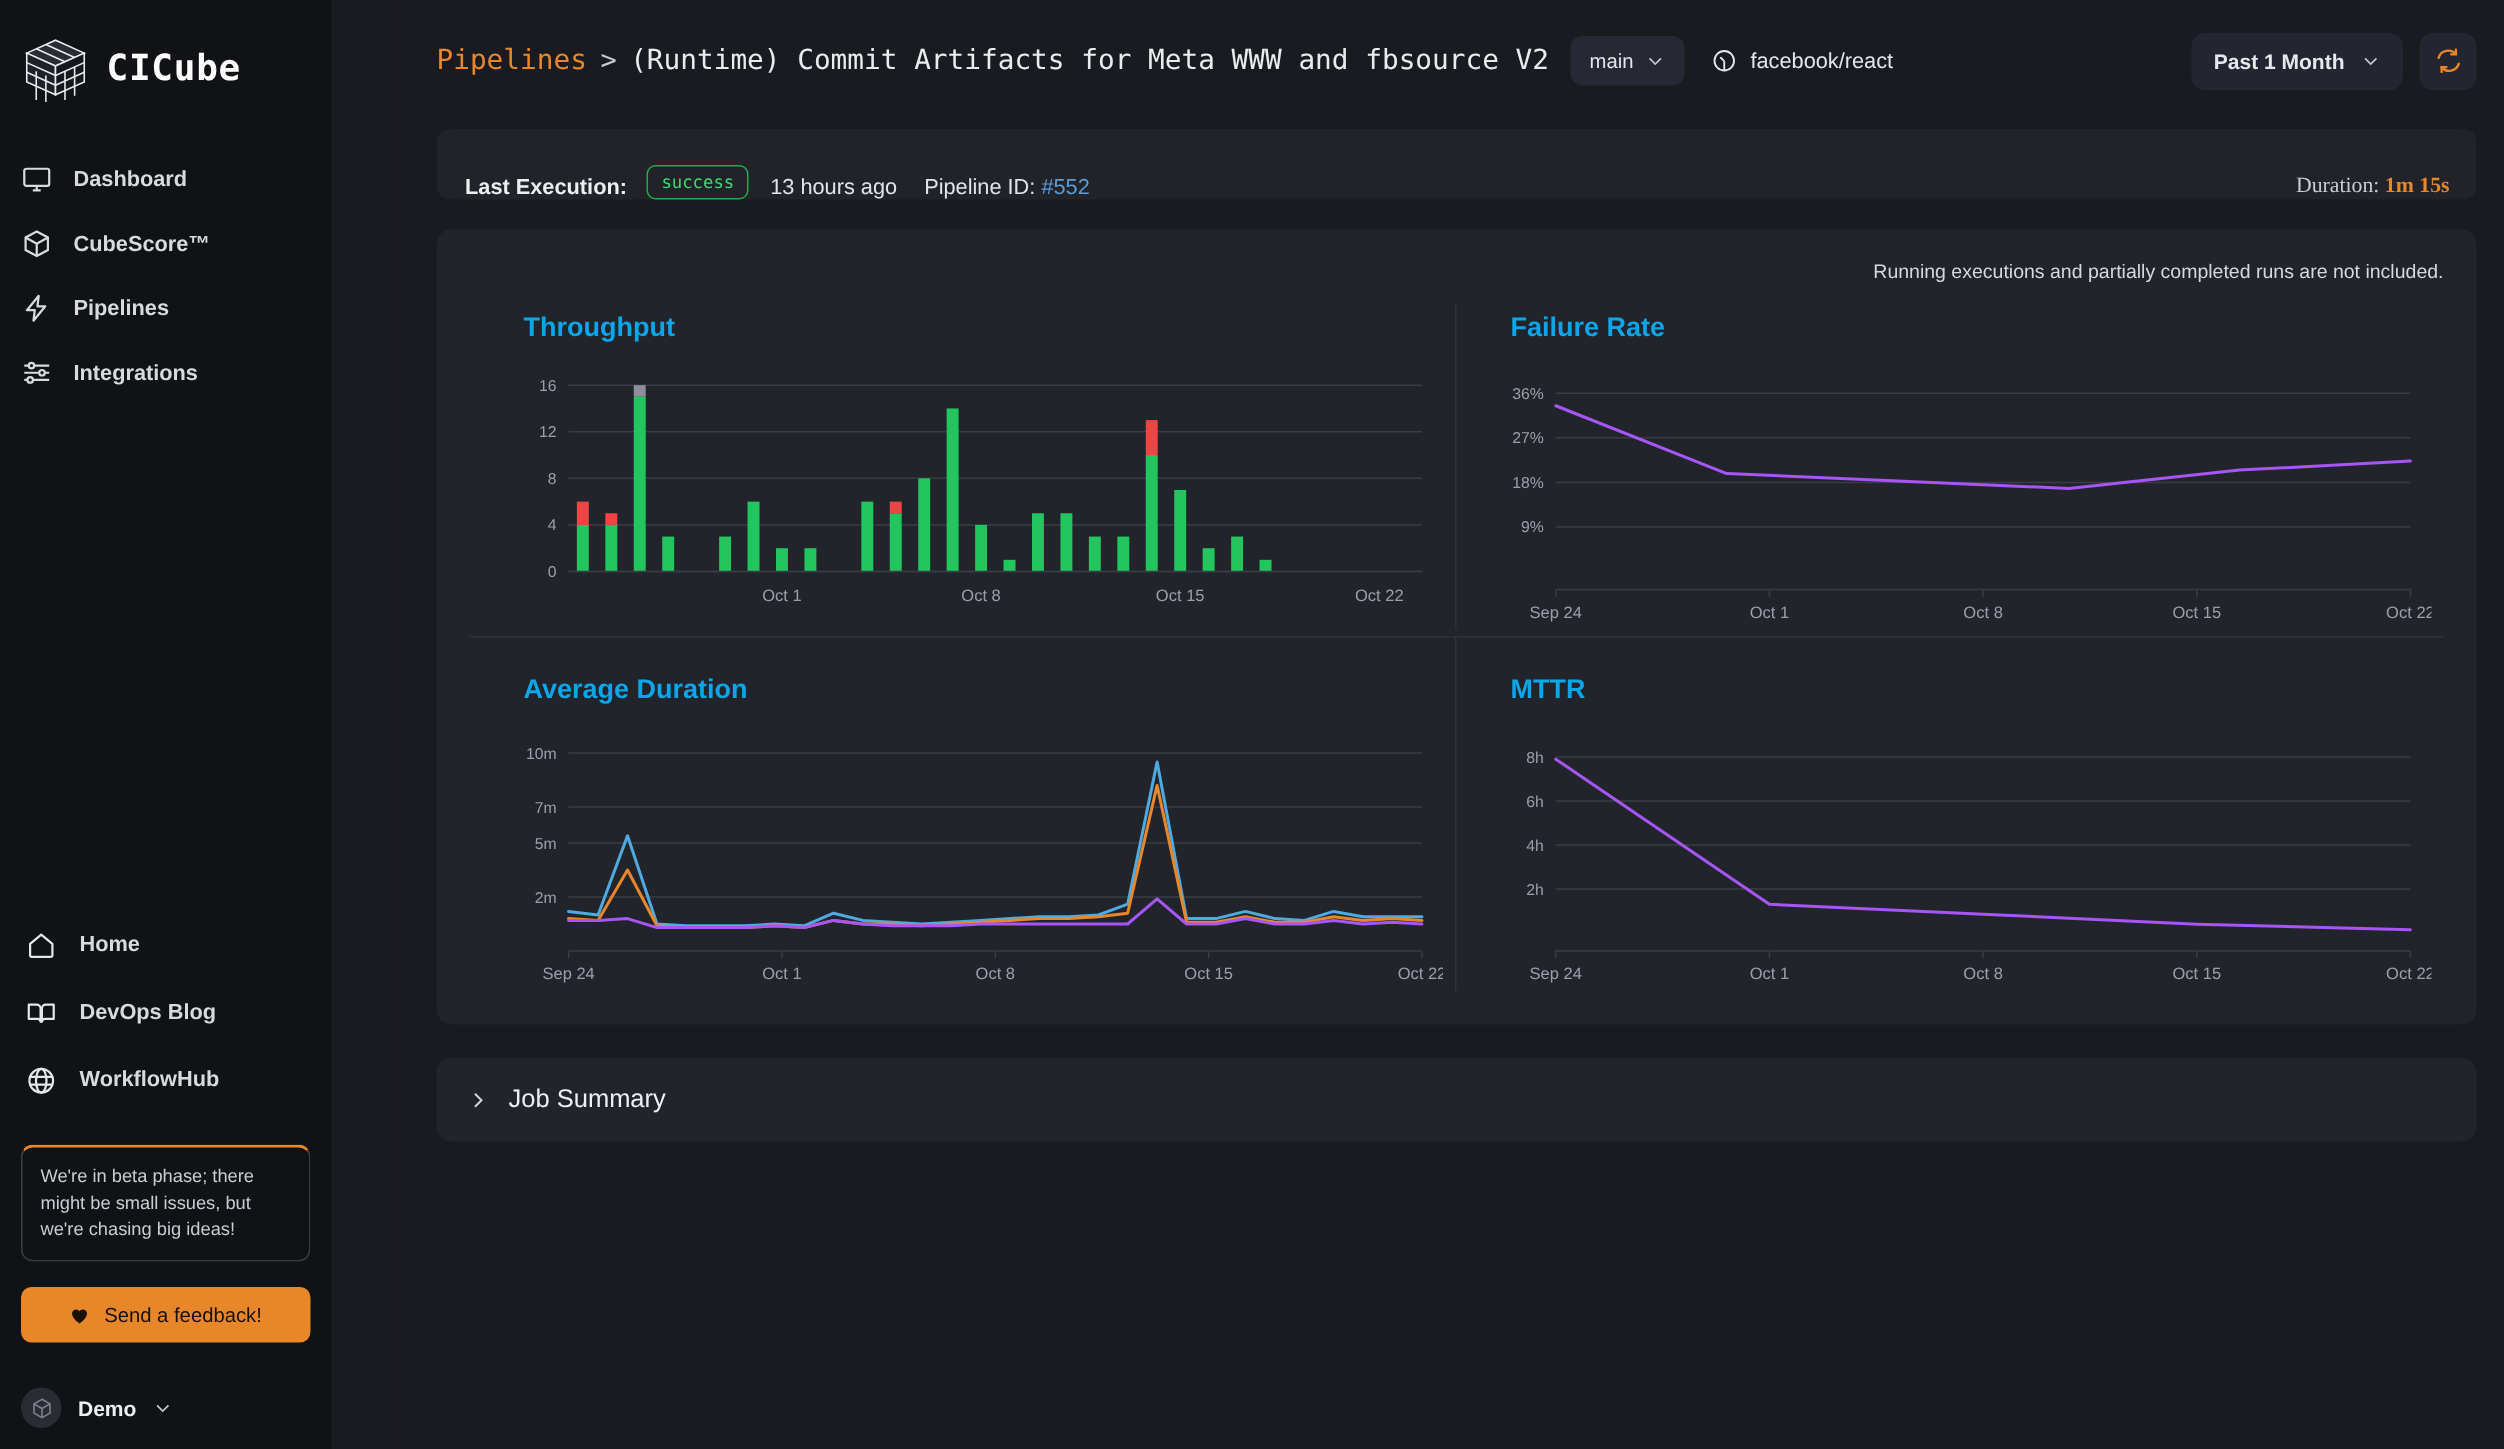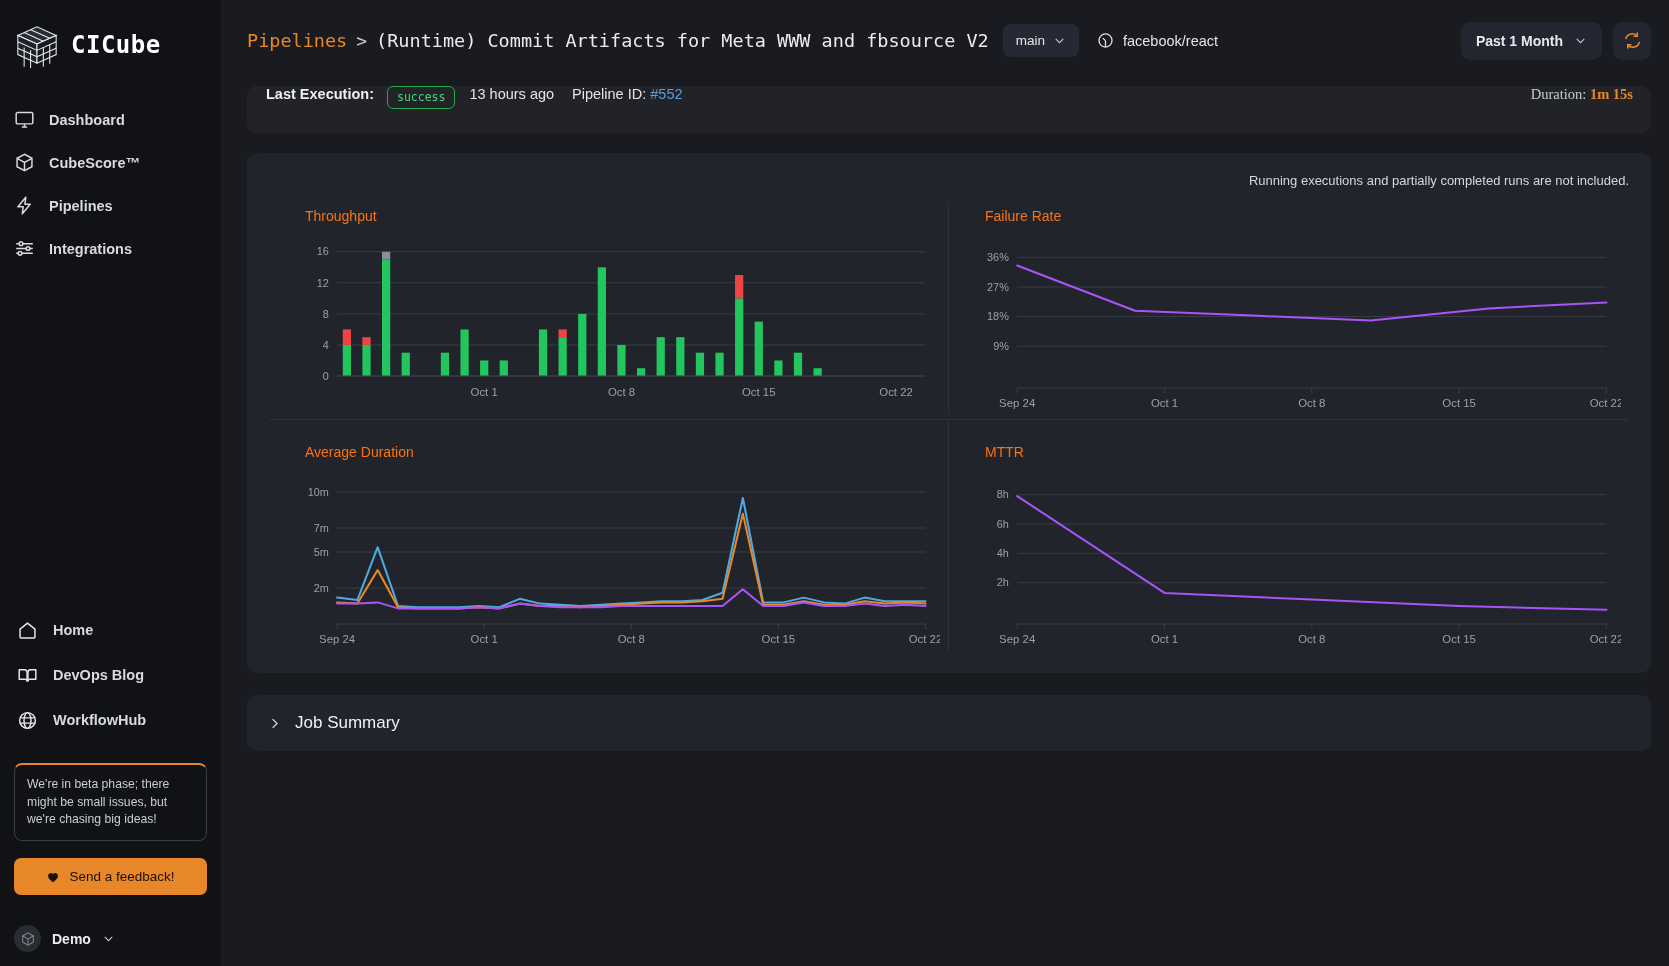--- a/index.html
+++ b/index.html
@@ -2,21 +2,21 @@
 <html><head>
 <meta charset="utf-8">
 <style>
   * { box-sizing: border-box; margin: 0; padding: 0; }
   html, body {
     width: 1669px; height: 966px;
     background: #1a1b20;
     font-family: "Liberation Sans", sans-serif;
     overflow: hidden;
   }
-  .app { display: flex; width: 1669px; height: 677px; }
+  .app { display: flex; width: 1669px; height: 677px; gap: 44px; }
 
   
   .sidebar {
     width: 221px; min-width: 221px; height: 966px;
     background: #111216;
     display: flex; flex-direction: column;
     padding: 0 0 14px 0;
     position: relative;
   }
   .brand { display: flex; align-items: center; gap: 11px; padding: 22px 0 0 14px; }
@@ -98,21 +98,21 @@
     color: #e6e8ec; font-size: 14px; font-weight: 600; cursor: pointer;
   }
   .refresh-btn {
     background: #232630; border-radius: 9px; width: 38px; height: 38px;
     display: flex; align-items: center; justify-content: center; cursor: pointer;
   }
 
   .exec-bar {
     margin: 5px 18px 0 26px;
     background: #212329; border-radius: 9px;
-    height: 47px; display: flex; align-items: flex-start;
+    height: 47px; display: flex; align-items: flex-end;
     padding: 0 18px 0 19px;
   }
   .exec-label { color: #eceef2; font-size: 14.5px; font-weight: 700; margin-right: 13px; }
   .badge-success {
     border: 1px solid #22a94a; border-radius: 6px;
     color: #3ddc73; font-size: 11.5px;
     font-family: "DejaVu Sans Mono", monospace;
     padding: 3px 9px 4px 9px; margin-right: 14px;
   }
   .exec-ago { color: #e2e4e9; font-size: 14.5px; margin-right: 18px; }
@@ -124,21 +124,21 @@
   .charts-card {
     margin: 20px 18px 0 26px;
     background: #22242b; border-radius: 10px;
     padding: 20px 22px 22px 22px;
   }
   .notice { text-align: right; color: #d5d8de; font-size: 13px; margin-bottom: 14px; }
   .chart-grid { display: grid; grid-template-columns: 1fr 1fr; }
   .chart-cell { padding: 0 8px; }
   .chart-cell.left { border-right: 1px solid #2e3138; }
   .chart-cell.row2 { border-top: 1px solid #2e3138; padding-top: 18px; margin-top: 4px; }
-  .chart-title { color: #f97316; font-size: 14px; font-weight: 400; margin: 6px 0 6px 28px; }
+  .chart-title { color: #0ea5e9; font-size: 18px; font-weight: 700; margin: 6px 0 6px 28px; }
   .chart-svg { display: block; width: 100%; height: 185px; }
 
   .job-card {
     margin: 22px 18px 0 26px;
     background: #22242b; border-radius: 10px;
     height: 56px; display: flex; align-items: center;
     padding: 0 20px; gap: 13px; cursor: pointer;
   }
   .job-title { color: #eff0f3; font-size: 17px; }
 </style>

